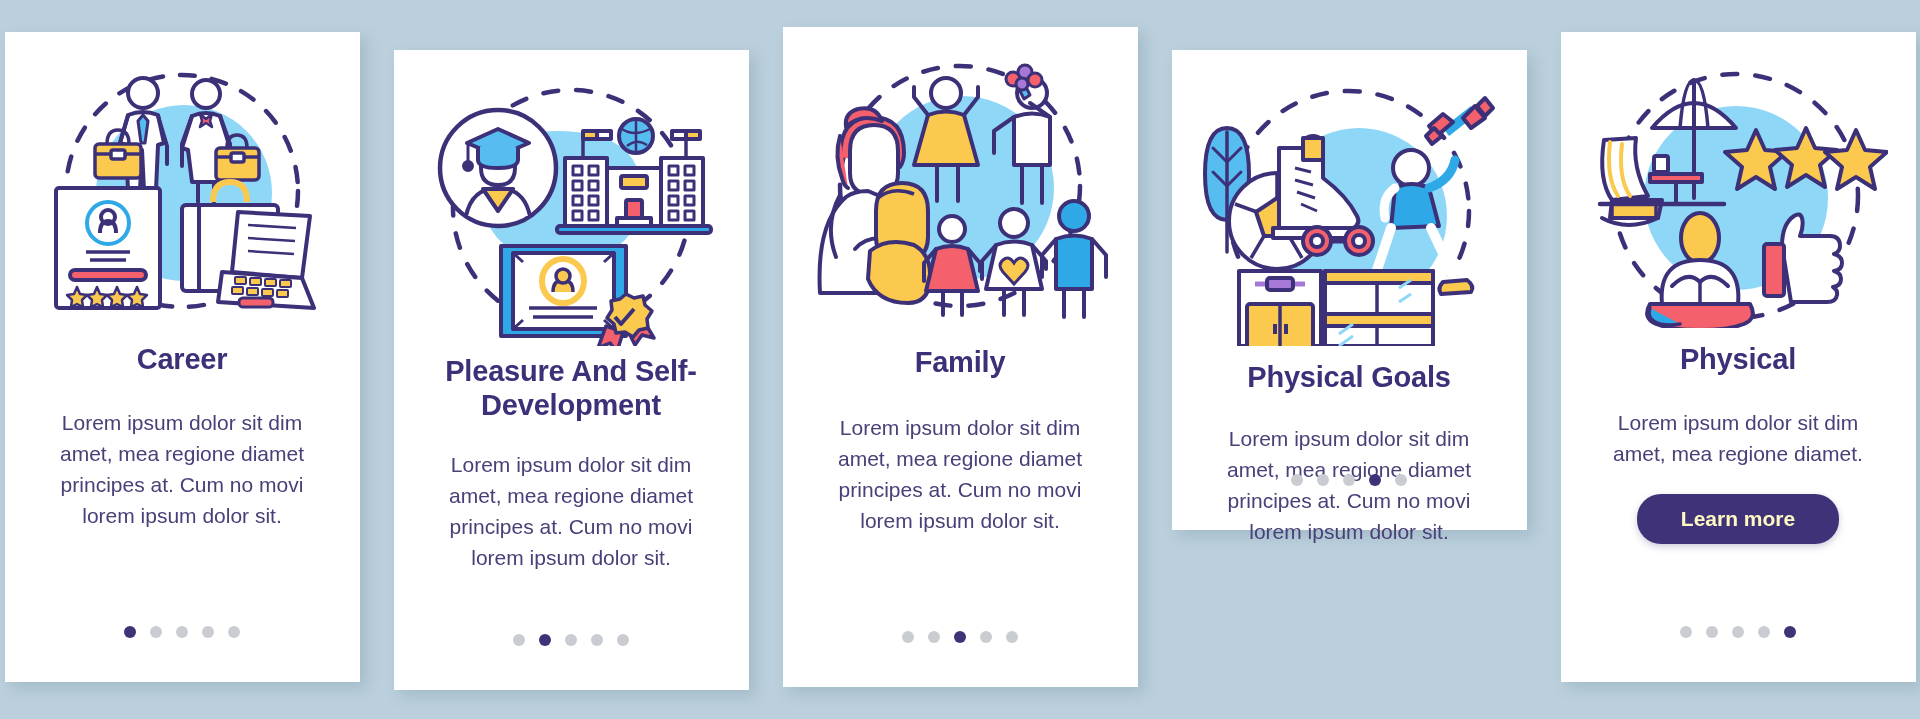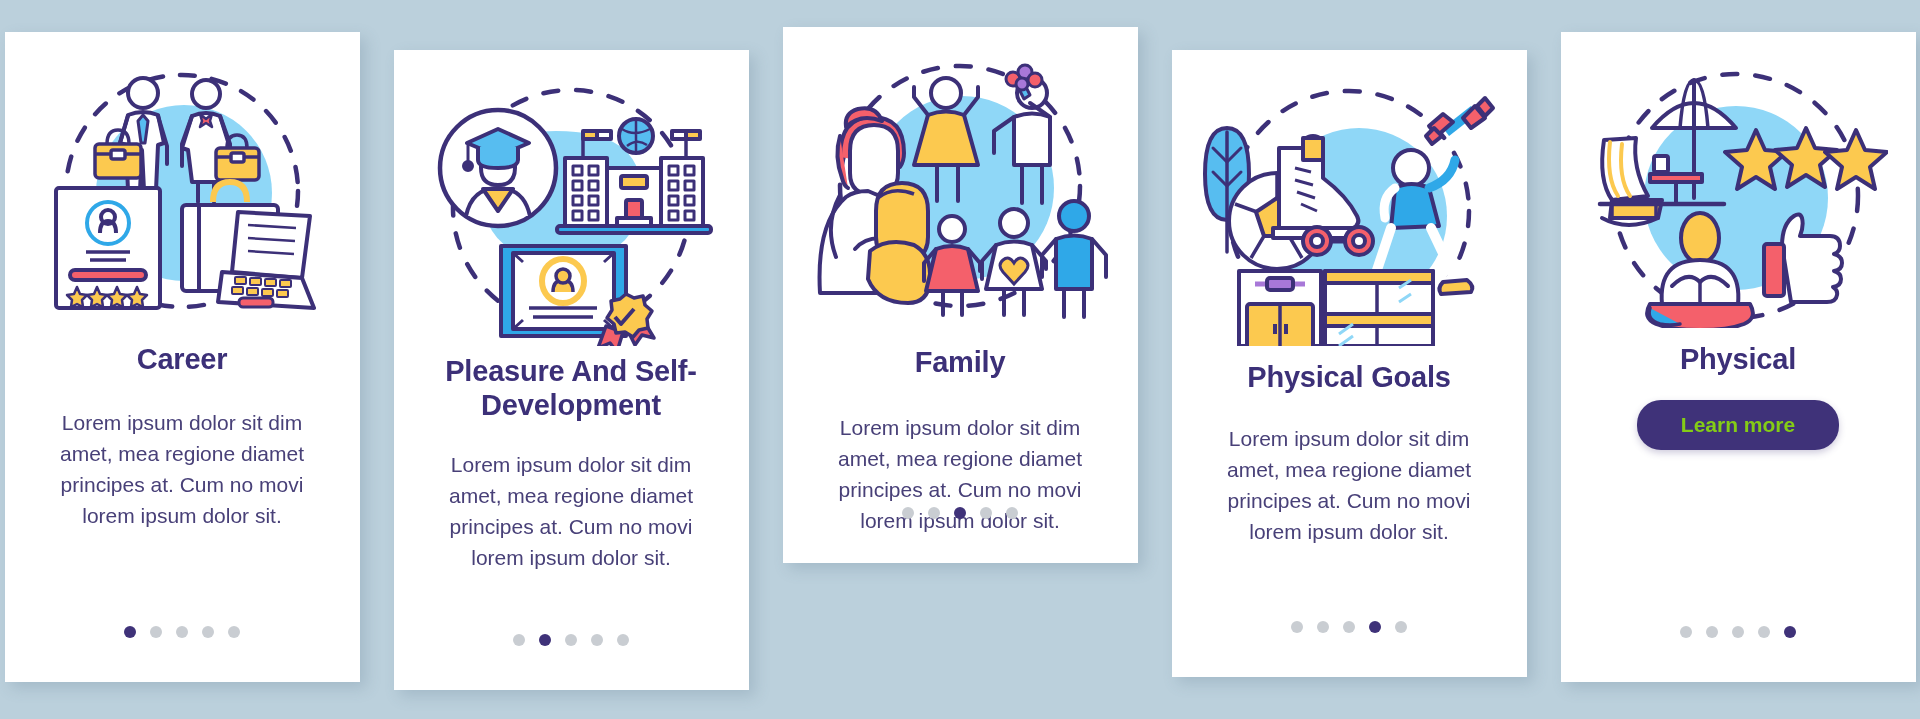--- a/index.html
+++ b/index.html
@@ -26,22 +26,22 @@
     width: 355px;
     background: #ffffff;
     box-shadow: 6px 6px 14px rgba(80,110,130,0.22);
     display: flex;
     flex-direction: column;
     align-items: center;
     flex: 0 0 auto;
   }
   .card.h1 { height: 650px; }
   .card.h2 { height: 640px; margin-top: 18px; }
-  .card.h3 { height: 536px; margin-top: -5px; }
-  .card.h4 { height: 627px; margin-top: 18px; }
+  .card.h3 { height: 660px; margin-top: -5px; }
+  .card.h4 { height: 480px; margin-top: 18px; }
   .card.h5 { height: 650px; margin-top: 0px; }
 
   .art {
     width: 300px;
     height: 270px;
     margin-top: 26px;
     position: relative;
     flex: 0 0 auto;
   }
   .art svg { width: 100%; height: 100%; display: block; }
@@ -71,21 +71,21 @@
   }
   .body-text.b1 { margin-top: 32px; }
   .body-text.b2 { margin-top: 28px; }
   .body-text.b3 { margin-top: 34px; }
   .body-text.b4 { margin-top: 30px; }
   .body-text.b5 { margin-top: 32px; }
 
   .learn-btn {
     margin-top: 24px;
     background: #3f3279;
-    color: #84cc16;
+    color: #fef9c3;
     border: none;
     border-radius: 24px;
     font-size: 21px;
     font-weight: bold;
     padding: 13px 44px;
     font-family: "Liberation Sans", sans-serif;
     cursor: pointer;
     box-shadow: 0 3px 7px rgba(63,50,121,0.25);
     text-align: right;
   }
@@ -476,20 +476,21 @@
           <path d="M62 250 q-4 12 10 16 q10 2 20 0" fill="#2fa8e8" stroke-width="3.5"></path>
         </g>
 
         <g stroke="#3c3078" stroke-width="4" stroke-linejoin="round">
           <path d="M194 188 q0 -22 12 -30 q6 -4 8 2 q2 8 -2 18 h30 q10 0 10 10 q0 6 -6 8 q8 2 8 9 q0 7 -8 8 q7 2 7 8 q0 7 -8 8 q5 3 4 8 q-1 7 -10 7 h-36z" fill="#fff"></path>
           <rect x="176" y="186" width="20" height="52" rx="3" fill="#f4606b"></rect>
         </g>
       </svg>
     </div>
     <div class="title t5">Physical</div>
+    <div class="body-text b5">Lorem ipsum dolor sit dim amet, mea regione diamet.</div>
     <button class="learn-btn">Learn more</button>
     <div class="dots">
       <span class="dot"></span>
       <span class="dot"></span>
       <span class="dot"></span>
       <span class="dot"></span>
       <span class="dot active"></span>
     </div>
   </div>
 

